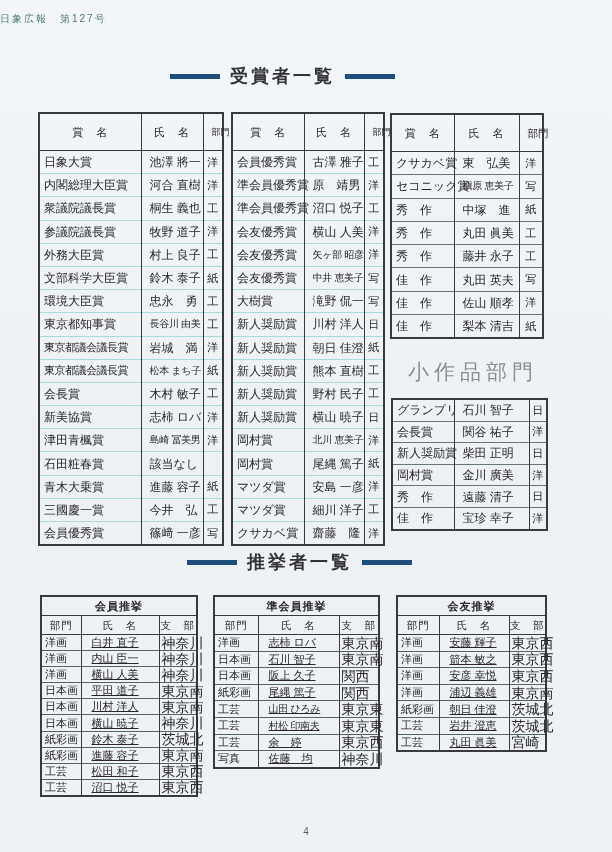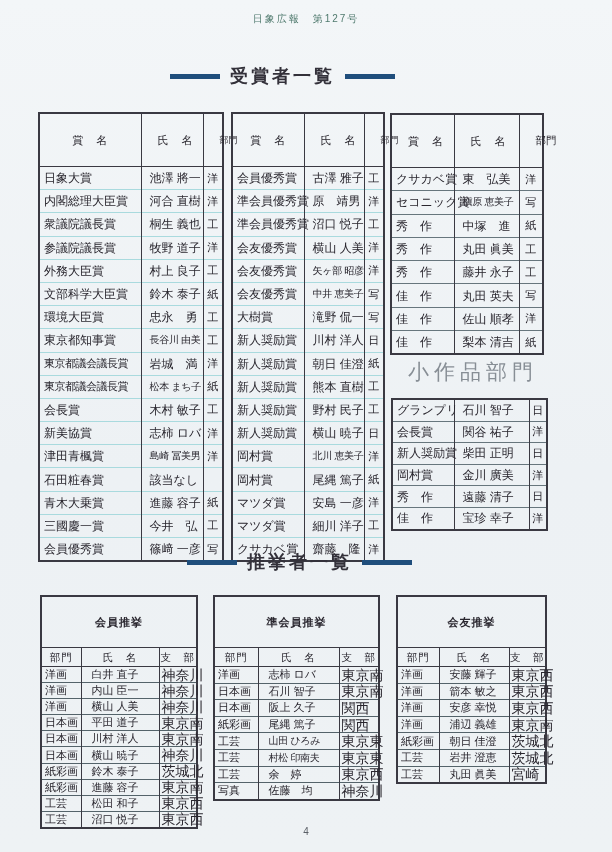--- a/index.html
+++ b/index.html
@@ -5,37 +5,37 @@
   html,body{margin:0;padding:0;}
   body{
     width:612px;height:852px;position:relative;overflow:hidden;
     font-family:"Liberation Sans","DejaVu Sans",sans-serif;
     background:var(--page_bg,#eff3f5);
     color:var(--text,#29262e);
   }
   .page{position:absolute;inset:0;
     background:linear-gradient(180deg,#f3f6f8 0%,#edf1f4 55%,#eef2f4 100%);}
 
-  .masthead{position:absolute;top:12px;left:0;width:100%;text-align:center;
+  .masthead{position:absolute;top:12px;left:0;width:100%;text-align:left;
     font-size:10px;letter-spacing:2px;color:var(--masthead_teal,#507a6e);}
 
   .sec-title{position:absolute;display:flex;align-items:center;gap:10px;text-align:right;}
   .sec-title .bar{width:50px;height:5px;background:var(--accent_bar,#1f4e7c);}
   .sec-title .txt{font-size:18px;letter-spacing:3px;color:#33313a;font-weight:600;white-space:nowrap;}
   #title-winners{left:170px;top:64px;}
   #title-recommenders{left:187px;top:550px;}
 
   table{position:absolute;border-collapse:collapse;table-layout:fixed;
     border:2px solid var(--grid_dark,#3a3942);}
   th,td{overflow:visible;white-space:nowrap;line-height:1;vertical-align:middle;}
 
   
   .award th{border-left:1px solid var(--grid_dark,#3a3942);
     border-bottom:1px solid var(--grid_dark,#3a3942);
-    font-weight:normal;font-size:11px;letter-spacing:1px;text-align:center;height:20px;padding:16px;font-family:Liberation Serif, serif;}
+    font-weight:normal;font-size:11px;letter-spacing:1px;text-align:center;height:20px;padding:8px;}
   .award th:first-child{border-left:none;}
   .award td{border-left:1px solid var(--grid_dark,#3a3942);
     border-top:1px solid var(--grid_light,#a9dade);
     font-size:12px;padding:0 0 0 4px;}
   .award td:first-child{border-left:none;}
   .award tbody tr:first-child td{border-top:none;}
   .award td.c1{padding-left:8px;}
   .award td.c2{text-align:center;padding:0;font-size:11px;}
   .darkgrid td{border-top-color:#67767d;}
 
@@ -53,30 +53,30 @@
   #tblD{left:391px;top:398px;width:155px;}
   #tblD col:nth-child(1){width:62px;}#tblD col:nth-child(2){width:75px;}#tblD col:nth-child(3){width:18px;}
   #tblD td{height:20.6px;}
 
   .small-works-heading{position:absolute;left:408px;top:358px;
     font-family:"Liberation Serif","DejaVu Serif",serif;
     font-size:21px;letter-spacing:5px;color:var(--heading_gray,#878e95);white-space:nowrap;}
 
   
   .rec th.ttl{border-bottom:1px solid var(--grid_dark,#3a3942);
-    font-size:11px;font-weight:bold;letter-spacing:1px;height:18px;padding:16px;text-align:center;margin-top:39px;}
+    font-size:11px;font-weight:bold;letter-spacing:1px;height:18px;padding:0;text-align:center;margin-top:39px;}
   .rec tr.hdr th{border-left:1px solid var(--grid_dark,#3a3942);
     border-bottom:1px solid var(--grid_dark,#3a3942);
     font-weight:normal;font-size:10.5px;letter-spacing:1px;text-align:center;height:18px;padding:0;}
   .rec tr.hdr th:first-child{border-left:none;}
   .rec td{border-left:1px solid var(--grid_dark,#3a3942);
     border-top:1px solid #54636a;font-size:11px;padding:0 0 0 3px;}
   .rec td:first-child{border-left:none;}
   .rec tbody tr:first-child td{border-top:none;}
-  .rec td.c1{padding-left:10px;}
+  .rec td.c1{padding-left:10px;text-decoration:underline;}
   .rec td.c2{font-size:14px;padding-left:2px;margin-top:24px;}
 
   #tblE{left:40px;top:595px;width:156px;}
   #tblE col:nth-child(1){width:40px;}#tblE col:nth-child(2){width:78px;}#tblE col:nth-child(3){width:38px;}
   #tblE td{height:15.1px;}
   #tblF{left:213px;top:595px;width:165px;}
   #tblF col:nth-child(1){width:44px;}#tblF col:nth-child(2){width:81px;}#tblF col:nth-child(3){width:40px;}
   #tblF td{height:15.6px;}
   #tblG{left:396px;top:595px;width:149px;}
   #tblG col:nth-child(1){width:42px;}#tblG col:nth-child(2){width:70px;}#tblG col:nth-child(3){width:37px;}

